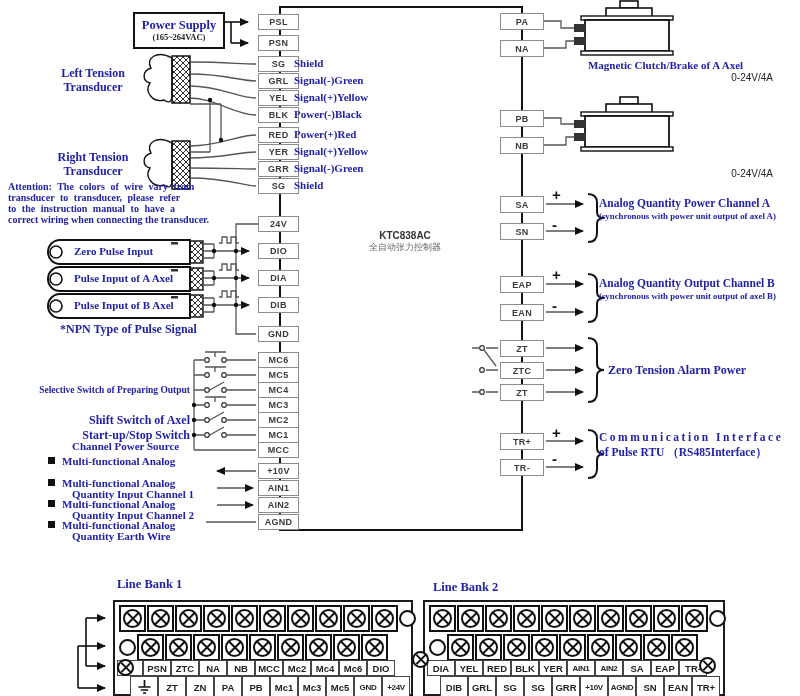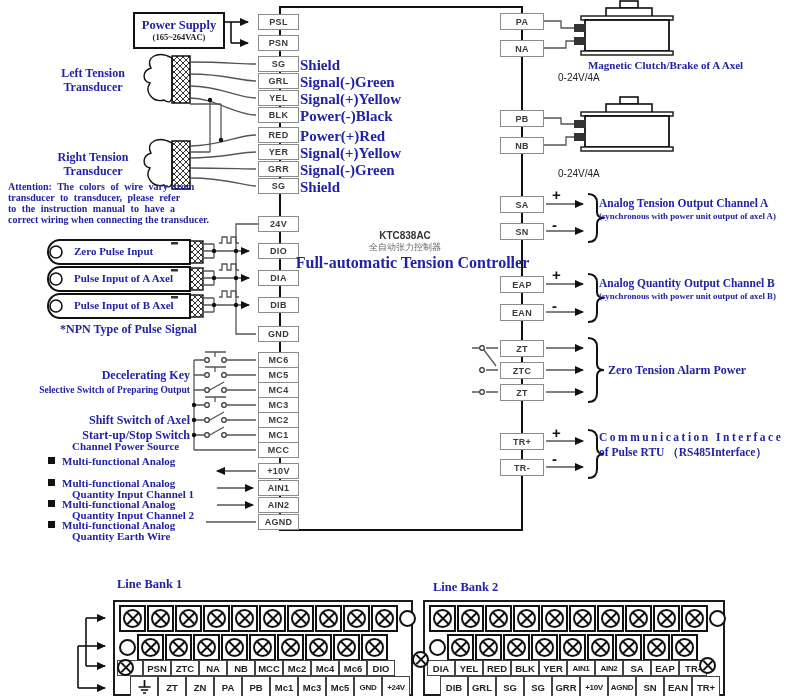--- a/index.html
+++ b/index.html
@@ -13,33 +13,33 @@
   .cc{fill:#fff;stroke:#333;stroke-width:1.2}
 
   .t{position:absolute;left:258px;width:41px;height:16px;box-sizing:border-box;
      border:1.5px solid #8c8c8c;background:#fff;color:#3a3a3a;
      font:700 9px "Liberation Sans",sans-serif;letter-spacing:.3px;
      display:flex;align-items:center;justify-content:center;z-index:2}
   .t.r{left:500px;width:44px;height:17px}
 
   .lbl{position:absolute;color:#2222a6;font:700 12px "Liberation Serif",serif;
        z-index:2;white-space:nowrap}
-  .wl{left:300px;font-size:15px}
+  .wl{left:294px;font-size:11px}
   .tc{left:48px;width:90px;text-align:center}
   .att{left:8px;font-size:10px;word-spacing:3px}
   .att.last{word-spacing:0}
   .pl{left:74px;font-size:11px;z-index:2}
   .swl{left:0;width:190px;text-align:right}
   .ml{font-size:11px}
   .bull{position:absolute;width:7px;height:7px;background:#111;z-index:2}
   .pm{position:absolute;color:#111;font:700 15px "Liberation Sans",sans-serif;z-index:2}
   .sub{font-size:8.8px}
   .rt1{font-size:11.5px}
   .ct{width:215px;text-align:center;font-size:11px}
-  .crat{position:absolute;width:215px;text-align:left;color:#222;
+  .crat{position:absolute;width:215px;text-align:right;color:#222;
         font:400 10px "Liberation Sans",sans-serif;z-index:2}
 
   .psbox{position:absolute;left:133px;top:12px;width:88px;height:33px;border:2px solid #111;
          background:#fff;z-index:2;display:flex;flex-direction:column;align-items:center;justify-content:center}
   .psbox .n{color:#2222a6;font:700 12.5px "Liberation Serif",serif;line-height:13px}
   .psbox .v{color:#222;font:700 8.5px "Liberation Serif",serif;line-height:10px}
 
   .ttl-model{position:absolute;left:330px;top:230px;width:150px;text-align:center;
              color:#333;font:700 10px "Liberation Sans",sans-serif;z-index:2}
   .ttl-cn{position:absolute;left:330px;top:241px;width:150px;text-align:center;
@@ -313,49 +313,47 @@
   <div class="lbl att" style="top:181px">Attention: The colors of wire vary from</div>
   <div class="lbl att" style="top:192px">transducer to transducer, please refer</div>
   <div class="lbl att" style="top:203px">to the instruction manual to have a</div>
   <div class="lbl att last" style="top:214px">correct wiring when connecting the transducer.</div>
 
   <div class="lbl pl" style="top:245px">Zero Pulse Input</div>
   <div class="lbl pl" style="top:272px">Pulse Input of A Axel</div>
   <div class="lbl pl" style="top:299px">Pulse Input of B Axel</div>
   <div class="lbl" style="left:60px;top:322px">*NPN Type of Pulse Signal</div>
 
-  <div class="lbl swl" style="top:368px">Decelerating Key</div>
   <div class="lbl swl" style="top:385px;font-size:9.5px">Selective Switch of Preparing Output</div>
   <div class="lbl swl" style="top:428px">Start-up/Stop Switch</div>
   <div class="lbl swl" style="top:413px">Shift Switch of Axel</div>
 
   <div class="bull" style="left:48px;top:457px"></div>
   <div class="bull" style="left:48px;top:479px"></div>
   <div class="bull" style="left:48px;top:500px"></div>
   <div class="bull" style="left:48px;top:521px"></div>
   <div class="lbl ml" style="left:62px;top:455px">Multi-functional Analog</div>
   <div class="lbl ml" style="left:72px;top:440px">Channel Power Source</div>
   <div class="lbl ml" style="left:62px;top:477px">Multi-functional  Analog</div>
   <div class="lbl ml" style="left:72px;top:488px">Quantity Input Channel 1</div>
   <div class="lbl ml" style="left:62px;top:498px">Multi-functional  Analog</div>
   <div class="lbl ml" style="left:72px;top:509px">Quantity Input Channel 2</div>
   <div class="lbl ml" style="left:62px;top:519px">Multi-functional Analog</div>
   <div class="lbl ml" style="left:72px;top:530px">Quantity Earth Wire</div>
 
   <div class="ttl-model">KTC838AC</div>
   <div class="ttl-cn">全自动张力控制器</div>
-  <div class="ttl-en">Full-automatic Tension Controller</div>
 
   <div class="lbl ct" style="left:558px;top:59px">Magnetic Clutch/Brake of A Axel</div>
   <div class="crat" style="left:558px;top:72px">0-24V/4A</div>
   <div class="crat" style="left:558px;top:168px">0-24V/4A</div>
 
   <div class="pm" style="left:552px;top:186px">+</div>
   <div class="pm" style="left:552px;top:216px">-</div>
-  <div class="lbl rt1" style="left:599px;top:197px">Analog Tension Output Channel A</div>
+  <div class="lbl rt1" style="left:599px;top:197px">Analog Quantity Power Channel A</div>
   <div class="lbl sub" style="left:599px;top:211px">(synchronous with power unit output of axel A)</div>
 
   <div class="pm" style="left:552px;top:266px">+</div>
   <div class="pm" style="left:552px;top:297px">-</div>
   <div class="lbl rt1" style="left:599px;top:277px">Analog Quantity Output Channel B</div>
   <div class="lbl sub" style="left:599px;top:291px">(synchronous with power unit output of axel B)</div>
 
   <div class="lbl" style="left:608px;top:363px">Zero Tension Alarm Power</div>
 
   <div class="pm" style="left:552px;top:424px">+</div>

